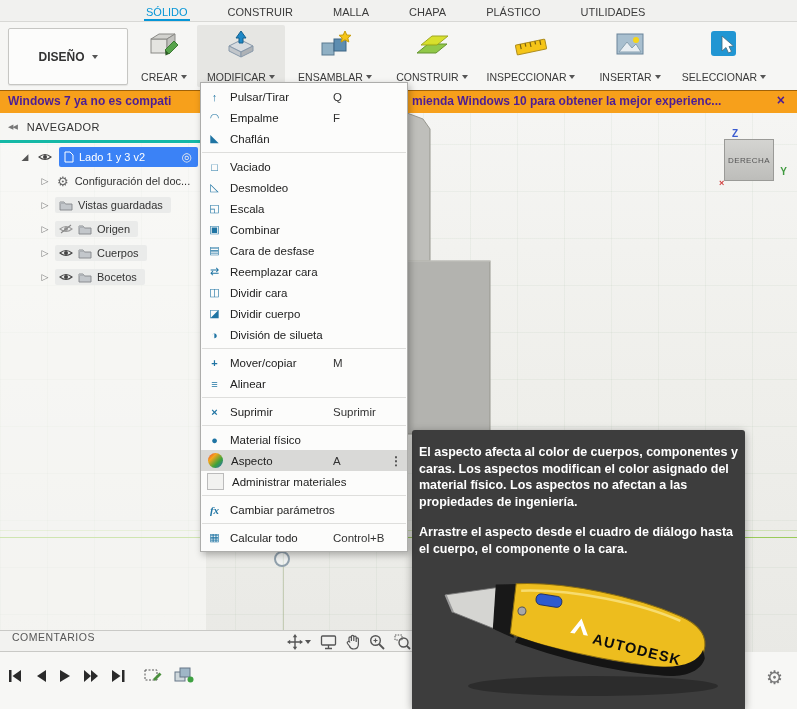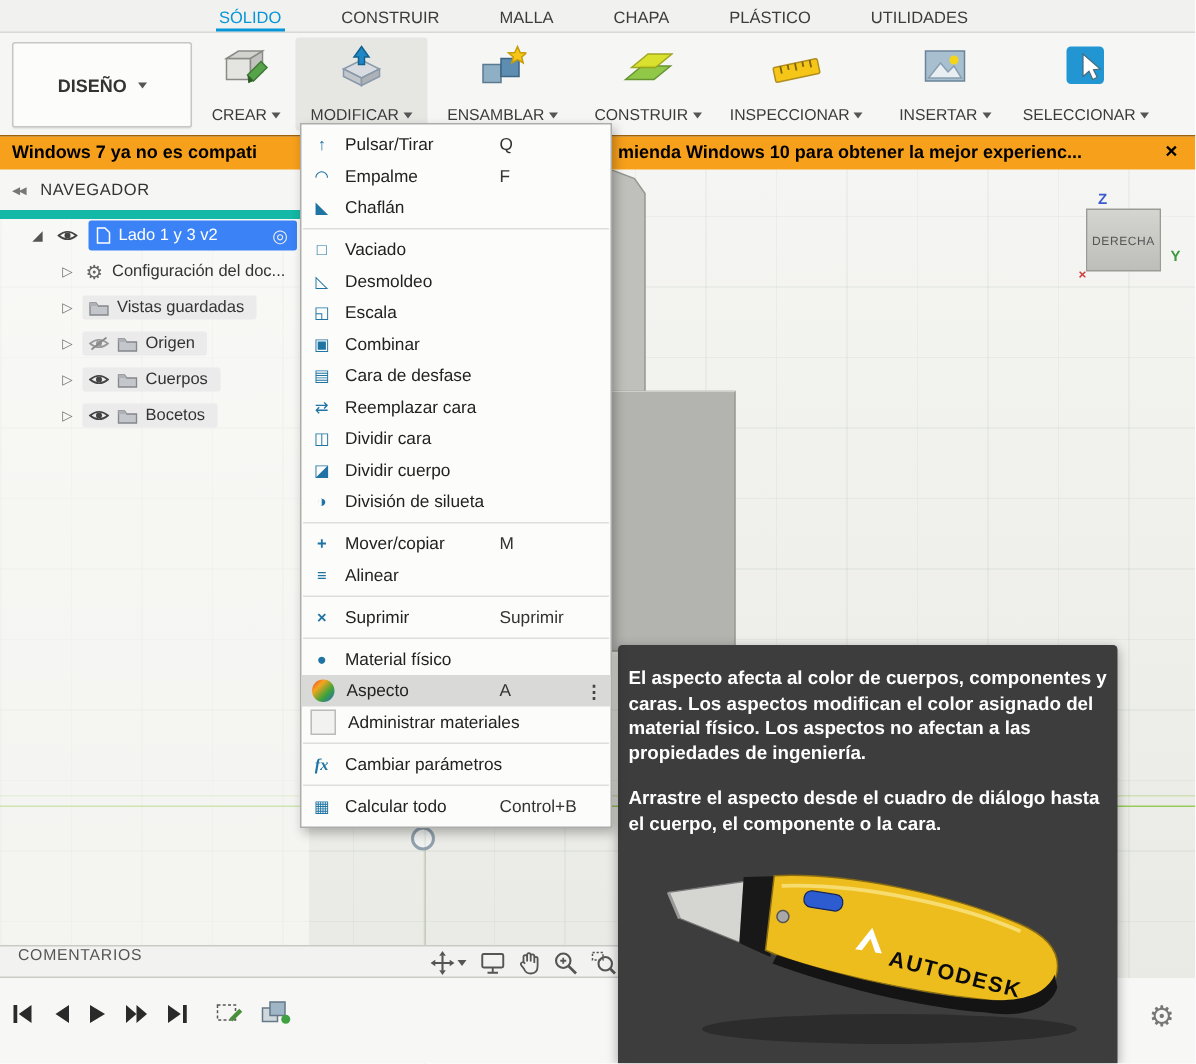--- a/index.html
+++ b/index.html
@@ -23,21 +23,21 @@
   .caret{width:0;height:0;border-left:3.5px solid transparent;border-right:3.5px solid transparent;
          border-top:4px solid #555;display:inline-block;}
   .tgroup{position:absolute;top:3px;height:62px;width:88px;display:flex;flex-direction:column;
           align-items:center;justify-content:space-between;padding:3px 0 4px;box-sizing:border-box;}
   .tgroup.active{background:#e6e6e3;border-radius:2px;}
   .tlabel{font-size:10.5px;color:#3a3a3a;display:flex;align-items:center;gap:3px;white-space:nowrap;}
   .ticon{height:32px;display:flex;align-items:center;}
 
   
   .banner{position:absolute;left:0;top:90px;width:797px;height:23px;background:#f7a01b;
-          z-index:9;color:#000000;font-weight:bold;font-size:12px;}
+          z-index:9;color:#4c1d95;font-weight:bold;font-size:12px;}
   .banner .msg-left{position:absolute;left:8px;top:4px;white-space:nowrap;}
   .banner .msg-right{position:absolute;left:412px;top:4px;white-space:nowrap;}
   .banner .close{position:absolute;right:12px;top:2px;font-size:14px;font-weight:bold;cursor:default;}
 
   
   .canvas{position:absolute;left:0;top:113px;width:797px;height:596px;
           background-image:
             repeating-linear-gradient(0deg, rgba(110,150,110,.07) 0 1px, transparent 1px 47px),
             repeating-linear-gradient(90deg, rgba(110,150,110,.07) 0 1px, transparent 1px 47px),
             linear-gradient(180deg,#f5f5f3 0%,#efefeb 45%,#e8e8e4 100%);z-index:1;}
@@ -45,21 +45,21 @@
   .ground-line2{position:absolute;left:0;top:417px;width:797px;height:1px;background:#8cc63f;opacity:.3;}
   .axis-v{position:absolute;left:283px;top:412px;width:1px;height:185px;background:#9aa87a;opacity:.45;}
   .origin-handle{position:absolute;left:274px;top:438px;width:16px;height:16px;border:2px solid #90a0ac;
                  border-radius:50%;background:rgba(244,247,248,.6);box-sizing:border-box;}
   .model-svg{position:absolute;left:395px;top:0;}
 
   
   .navigator{position:absolute;left:0;top:113px;width:206px;height:520px;
              background:rgba(252,252,250,.55);z-index:6;}
   .nav-header{height:27px;display:flex;align-items:center;background:rgba(245,245,243,.92);
-              border-bottom:6px solid #14b8a6;}
+              border-bottom:3px solid #14b8a6;}
   .nav-collapse{margin-left:8px;font-size:7px;color:#777;letter-spacing:-1px;}
   .nav-title{margin-left:10px;font-size:11px;color:#333;letter-spacing:.4px;}
   .tree-row{position:absolute;left:0;width:206px;height:22px;display:flex;align-items:center;font-size:11px;color:#333;}
   .t-expand{font-size:9px;color:#777;width:10px;text-align:center;}
   .t-expand.open{color:#555;}
   .sel-block{display:flex;align-items:center;background:#3b82f6;border-radius:2px;height:20px;
              padding:0 6px 0 5px;color:#fff;width:128px;}
   .sel-block .lbl{margin-left:5px;flex:1;}
   .sel-block .target{font-size:12px;color:#eee;}
   .tree-chip{display:inline-flex;align-items:center;gap:5px;background:#eaebea;border-radius:2px;

